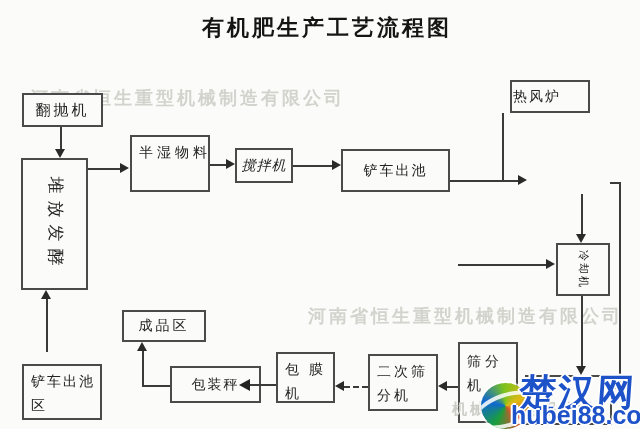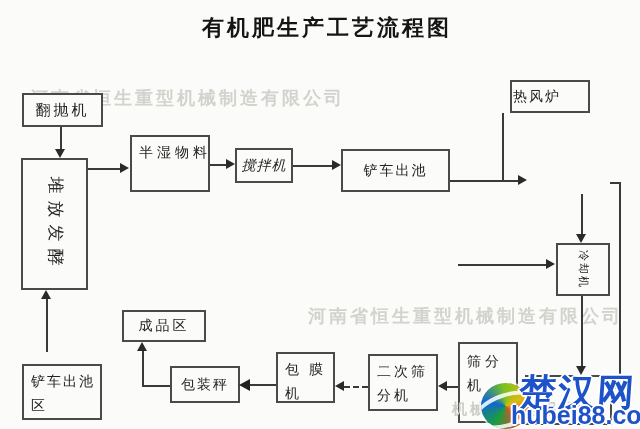--- a/index.html
+++ b/index.html
@@ -101,21 +101,21 @@
 
   <div class="node cen" style="left:122px;top:310px;width:84px;height:32px;letter-spacing:3px;">
     <span>成品区</span>
   </div>
 
   <div class="node ml" style="left:22px;top:352px;width:80px;height:56px;letter-spacing:2px;margin-top:12px;">
     <div class="ln">铲车出池</div>
     <div class="ln">区</div>
   </div>
 
-  <div class="node cen" style="left:170px;top:366px;width:70px;height:37px;letter-spacing:2px;">
+  <div class="node cen" style="left:170px;top:366px;width:91px;height:37px;letter-spacing:2px;">
     <span>包装秤</span>
   </div>
 
   <div class="node ml" style="left:276px;top:352px;width:59px;height:51px;letter-spacing:3px;">
     <div class="ln">包 膜</div>
     <div class="ln">机</div>
   </div>
 
   <div class="node ml" style="left:368px;top:354px;width:70px;height:57px;letter-spacing:3px;">
     <div class="ln">二次筛</div>

